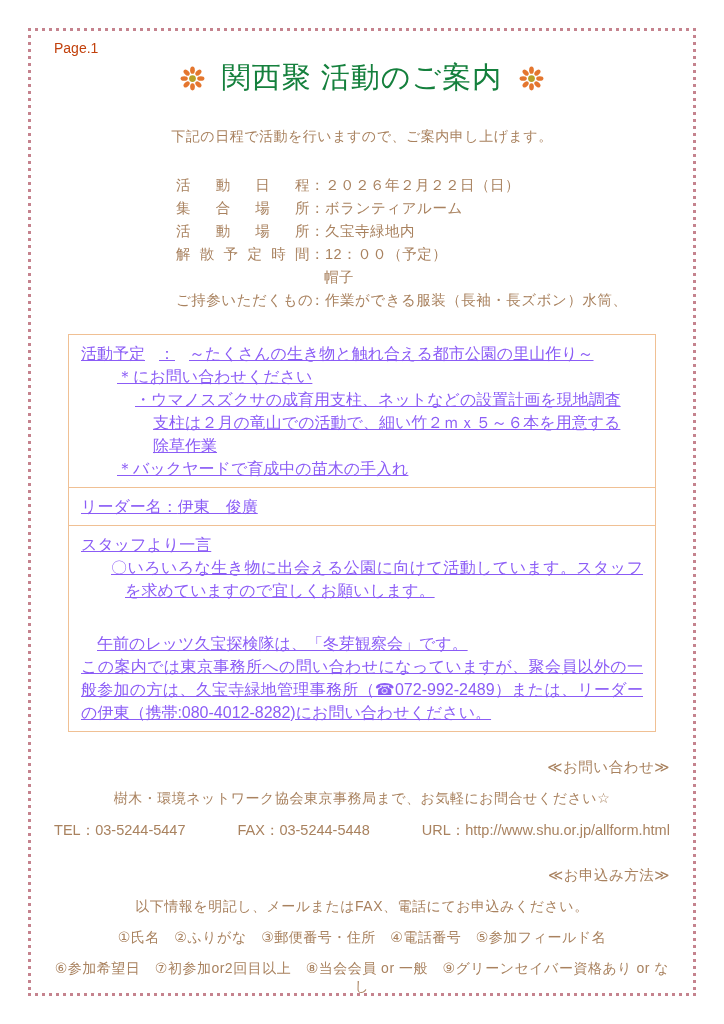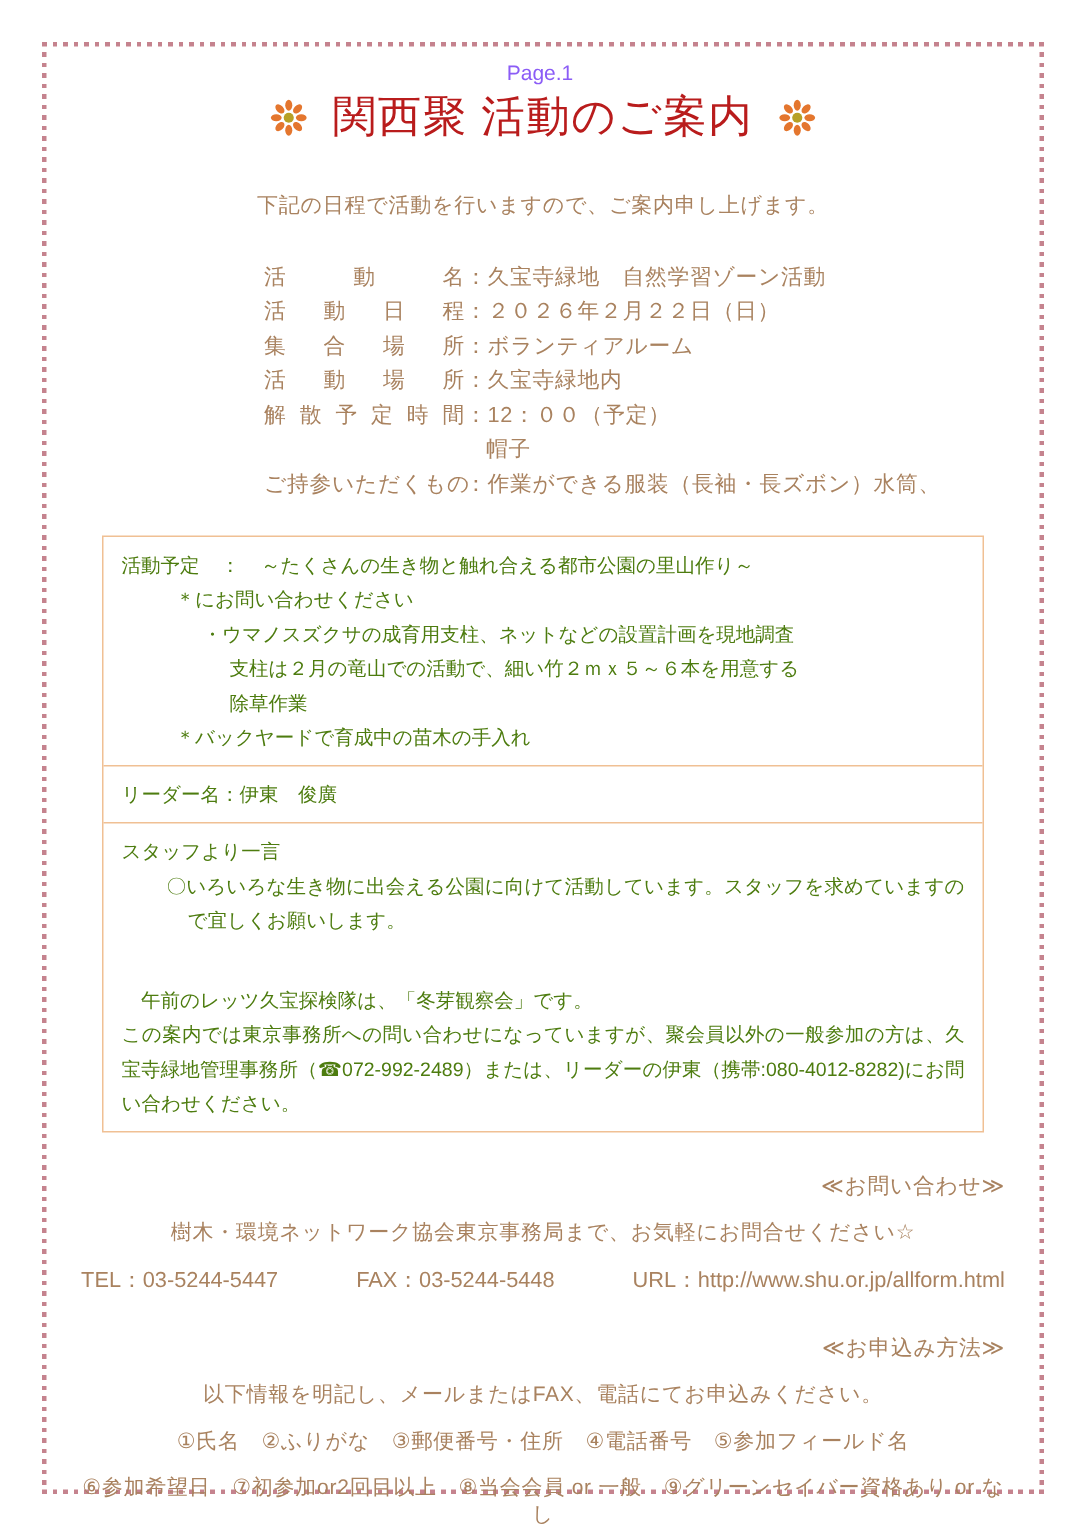--- a/index.html
+++ b/index.html
@@ -26,33 +26,33 @@
     background-repeat:no-repeat;
     pointer-events:none;
   }
   .content{
     position:absolute;
     top:28px;left:28px;right:28px;bottom:28px;
     padding:10px 26px 0 26px;
     box-sizing:border-box;
   }
   .page-num{
-    text-align:center;
+    text-align:left;
     font-size:14px;
-    color:#8b5cf6;
+    color:#c2410c;
     margin:2px 4px 0 0;
   }
   .title-row{
     display:flex;align-items:center;justify-content:center;
     margin-top:2px;
     gap:16px;
   }
   .doc-title{
     font-size:29px;
-    color:#b91c1c;
+    color:#15803d;
     letter-spacing:1px;
     font-weight:500;
   }
   .flower{width:27px;height:27px;flex:0 0 auto;}
   .intro{
     text-align:center;
     font-size:14px;
     margin-top:30px;
     letter-spacing:0.5px;
   }
@@ -70,23 +70,24 @@
     text-align:justify;
     text-align-last:justify;
     -moz-text-align-last:justify;
   }
   .dl-sep{display:inline-block;}
   .cont .dl-value{margin-left:148px;}
   
   .plan-box{
     margin:22px 14px 0 14px;
     border:1.5px solid #f0c094;
-    color:#4d7c0f;
-    font-size:13px;
+    color:#8b5cf6;
+    font-size:16px;
     line-height:23px;
+    text-decoration:underline;
   }
   .box-section{padding:7px 12px;}
   .box-section + .box-section{border-top:1.5px solid #f0c094;}
   .plan-head .sep{margin:0 14px;}
   .ind1{padding-left:36px;}
   .ind2{padding-left:54px;}
   .ind3{padding-left:72px;}
   .plan-box p{margin:0;}
   .staff-comment{
     padding-left:44px;
@@ -154,23 +155,20 @@
           <ellipse cx="12" cy="4.6" rx="2.1" ry="3.2" transform="rotate(315 12 12)"></ellipse>
         </g>
         <circle cx="12" cy="12" r="3" fill="#b7a026"></circle>
       </svg>
     </div>
 
     <div class="intro">下記の日程で活動を行いますので、ご案内申し上げます。</div>
 
     <div class="details">
       <div class="d-row">
-        <span class="dl-label">活動名</span><span class="dl-sep">：</span><span class="dl-value">久宝寺緑地　自然学習ゾーン活動</span>
-      </div>
-      <div class="d-row">
         <span class="dl-label">活動日程</span><span class="dl-sep">：</span><span class="dl-value">２０２６年２月２２日（日）</span>
       </div>
       <div class="d-row">
         <span class="dl-label">集合場所</span><span class="dl-sep">：</span><span class="dl-value">ボランティアルーム</span>
       </div>
       <div class="d-row">
         <span class="dl-label">活動場所</span><span class="dl-sep">：</span><span class="dl-value">久宝寺緑地内</span>
       </div>
       <div class="d-row">
         <span class="dl-label">解散予定時間</span><span class="dl-sep">：</span><span class="dl-value">12：００（予定）</span>

